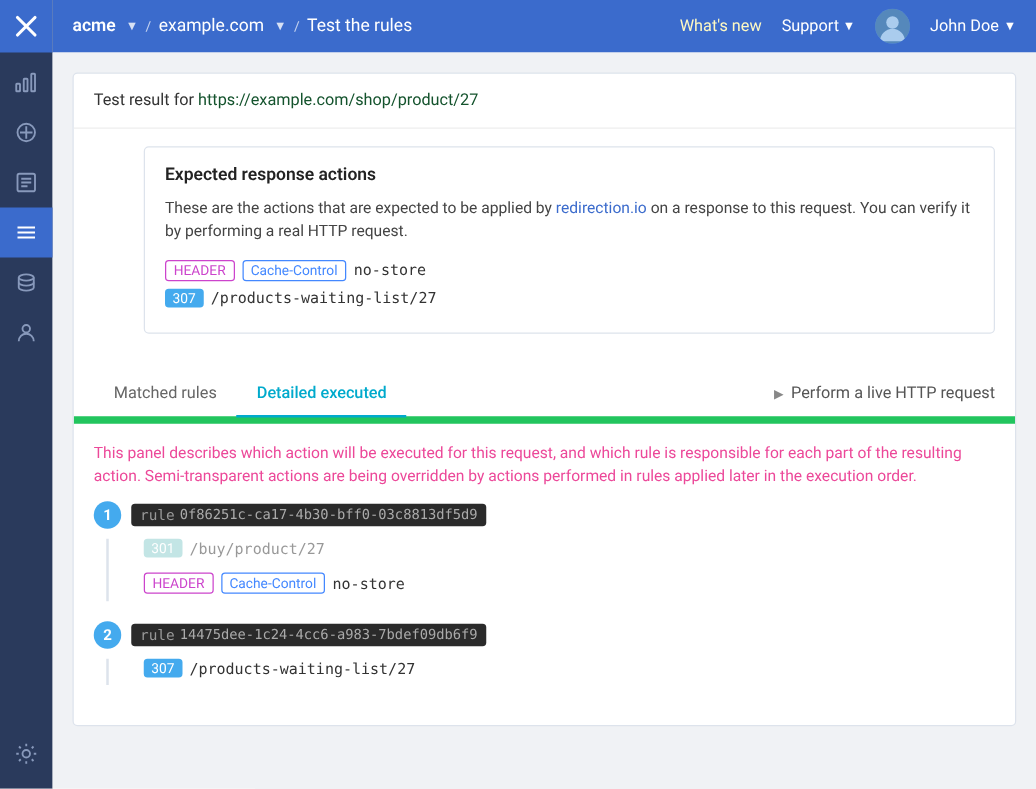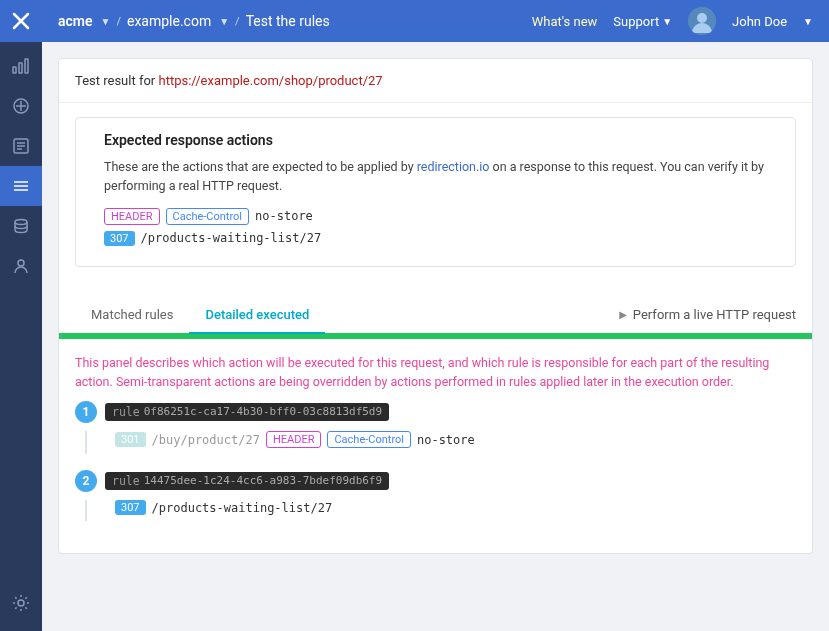--- a/index.html
+++ b/index.html
@@ -74,21 +74,21 @@
       display: flex; align-items: center; gap: 16px;
       font-size: 13px;
     }
     .topnav-right .whats-new { color: #fef9c3; cursor: pointer; }
     .topnav-right .support { color: white; cursor: pointer; display: flex; align-items: center; gap: 3px; }
     .topnav-right .avatar {
       width: 28px; height: 28px; border-radius: 50%; background: #5588dd;
       display: flex; align-items: center; justify-content: center;
       color: white; font-size: 11px; font-weight: 600; overflow: hidden;
     }
-    .topnav-right .user-name { color: white; cursor: pointer; display: flex; align-items: center; gap: 16px; }
+    .topnav-right .user-name { color: white; cursor: pointer; display: flex; align-items: center; gap: 4px; }
 
     
     .content {
       flex: 1;
       padding: 16px;
       overflow-y: auto;
       background: #f0f2f5;
     }
 
     .card {
@@ -98,21 +98,21 @@
       margin-bottom: 16px;
     }
 
     .test-result-header {
       padding: 14px 16px;
       font-size: 13px;
       color: #333;
       border-bottom: 1px solid #eee;
     }
     .test-result-header a {
-      color: #b91c1c;
+      color: #14532d;
       text-decoration: none;
     }
 
     .expected-response-section {
       padding: 14px 16px;
     }
     .expected-response-title {
       font-size: 14px;
       font-weight: 600;
       color: #222;
@@ -216,21 +216,21 @@
     }
     .rule-label .rule-word {
       color: #999;
     }
     .rule-label .rule-uuid {
       color: #aaa; font-size: 11px;
     }
 
     .rule-actions {
       margin-left: 30px;
-      display: flex; flex-direction: row; gap: 6px;
+      display: flex; flex-direction: column; gap: 6px;
     }
 
     .main-card {
       border: 1px solid #dde3ec;
       border-radius: 4px;
       overflow: hidden;
     }
   </style>
 </head>
 <body>
@@ -325,21 +325,21 @@
   </div>
 
   <div class="content">
     <div class="card main-card">
 
       <div class="test-result-header">
         <span>Test result for </span><a>https://example.com/shop/product/27</a>
       </div>
 
       <div class="expected-response-section">
-        <div class="card" style="padding:14px 28px;">
+        <div class="card" style="padding:14px 16px;margin-left:40px;">
           <div class="expected-response-title">Expected response actions</div>
           <div class="expected-response-desc">
             These are the actions that are expected to be applied by <a>redirection.io</a> on a response to this request. You can verify it by performing a real HTTP request.
           </div>
           <div class="action-line">
             <span class="badge badge-header">HEADER</span>
             <span class="badge badge-cache-control">Cache-Control</span>
             <span class="action-value">no-store</span>
           </div>
           <div class="action-line">

